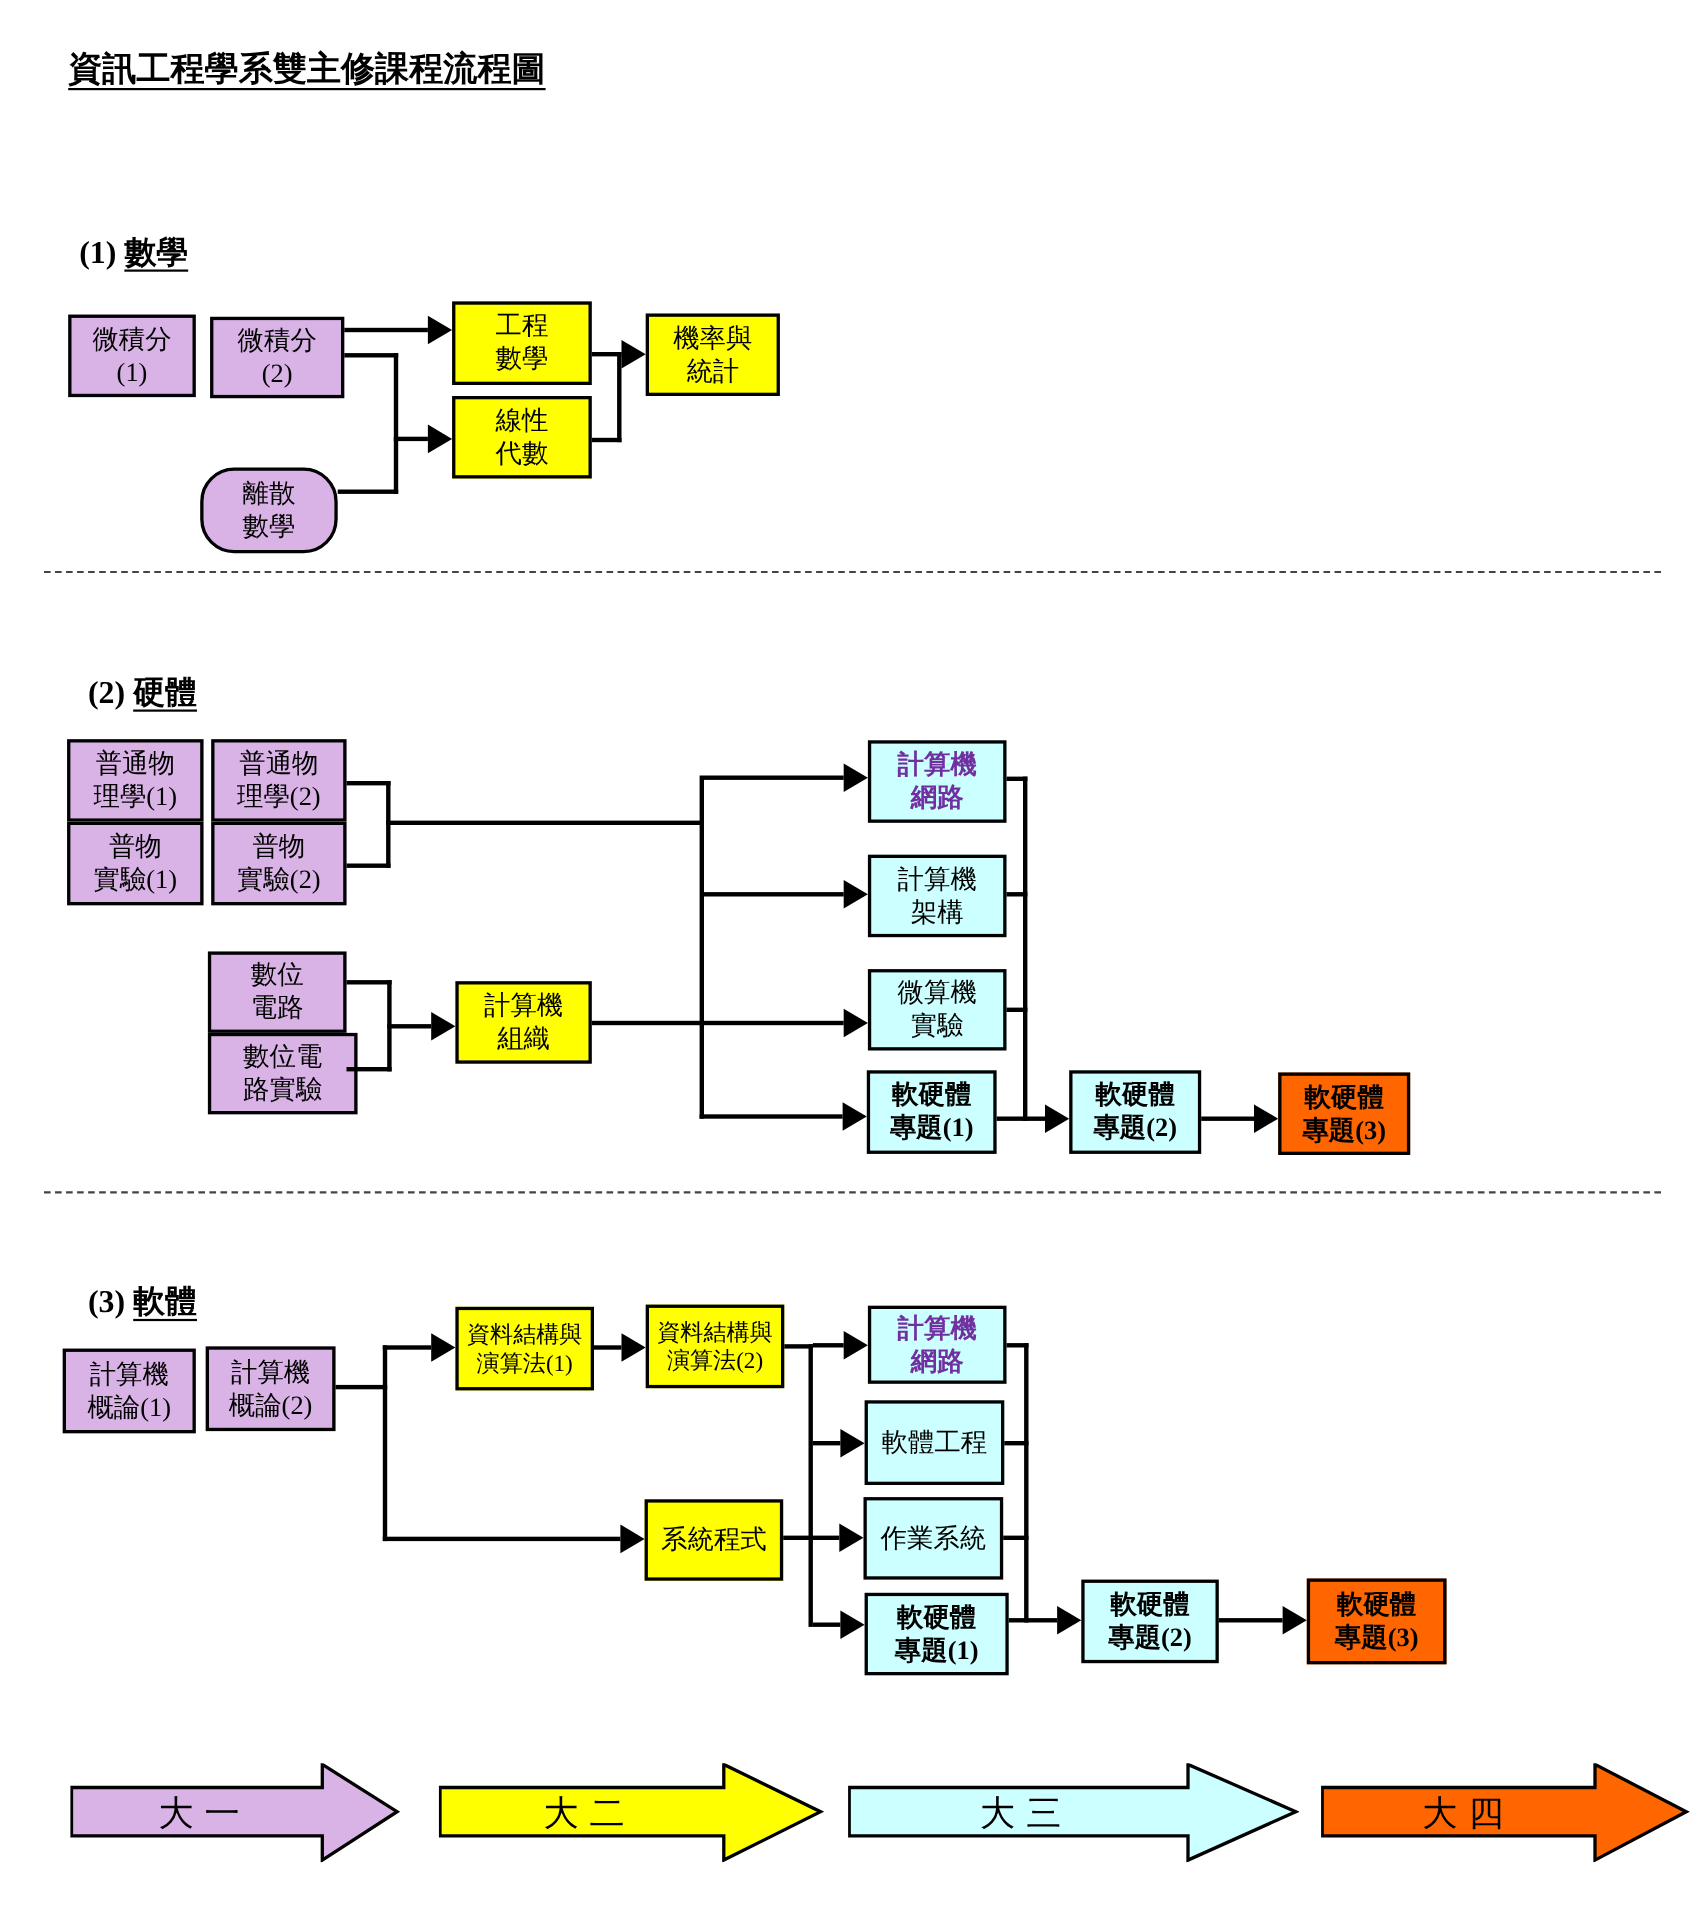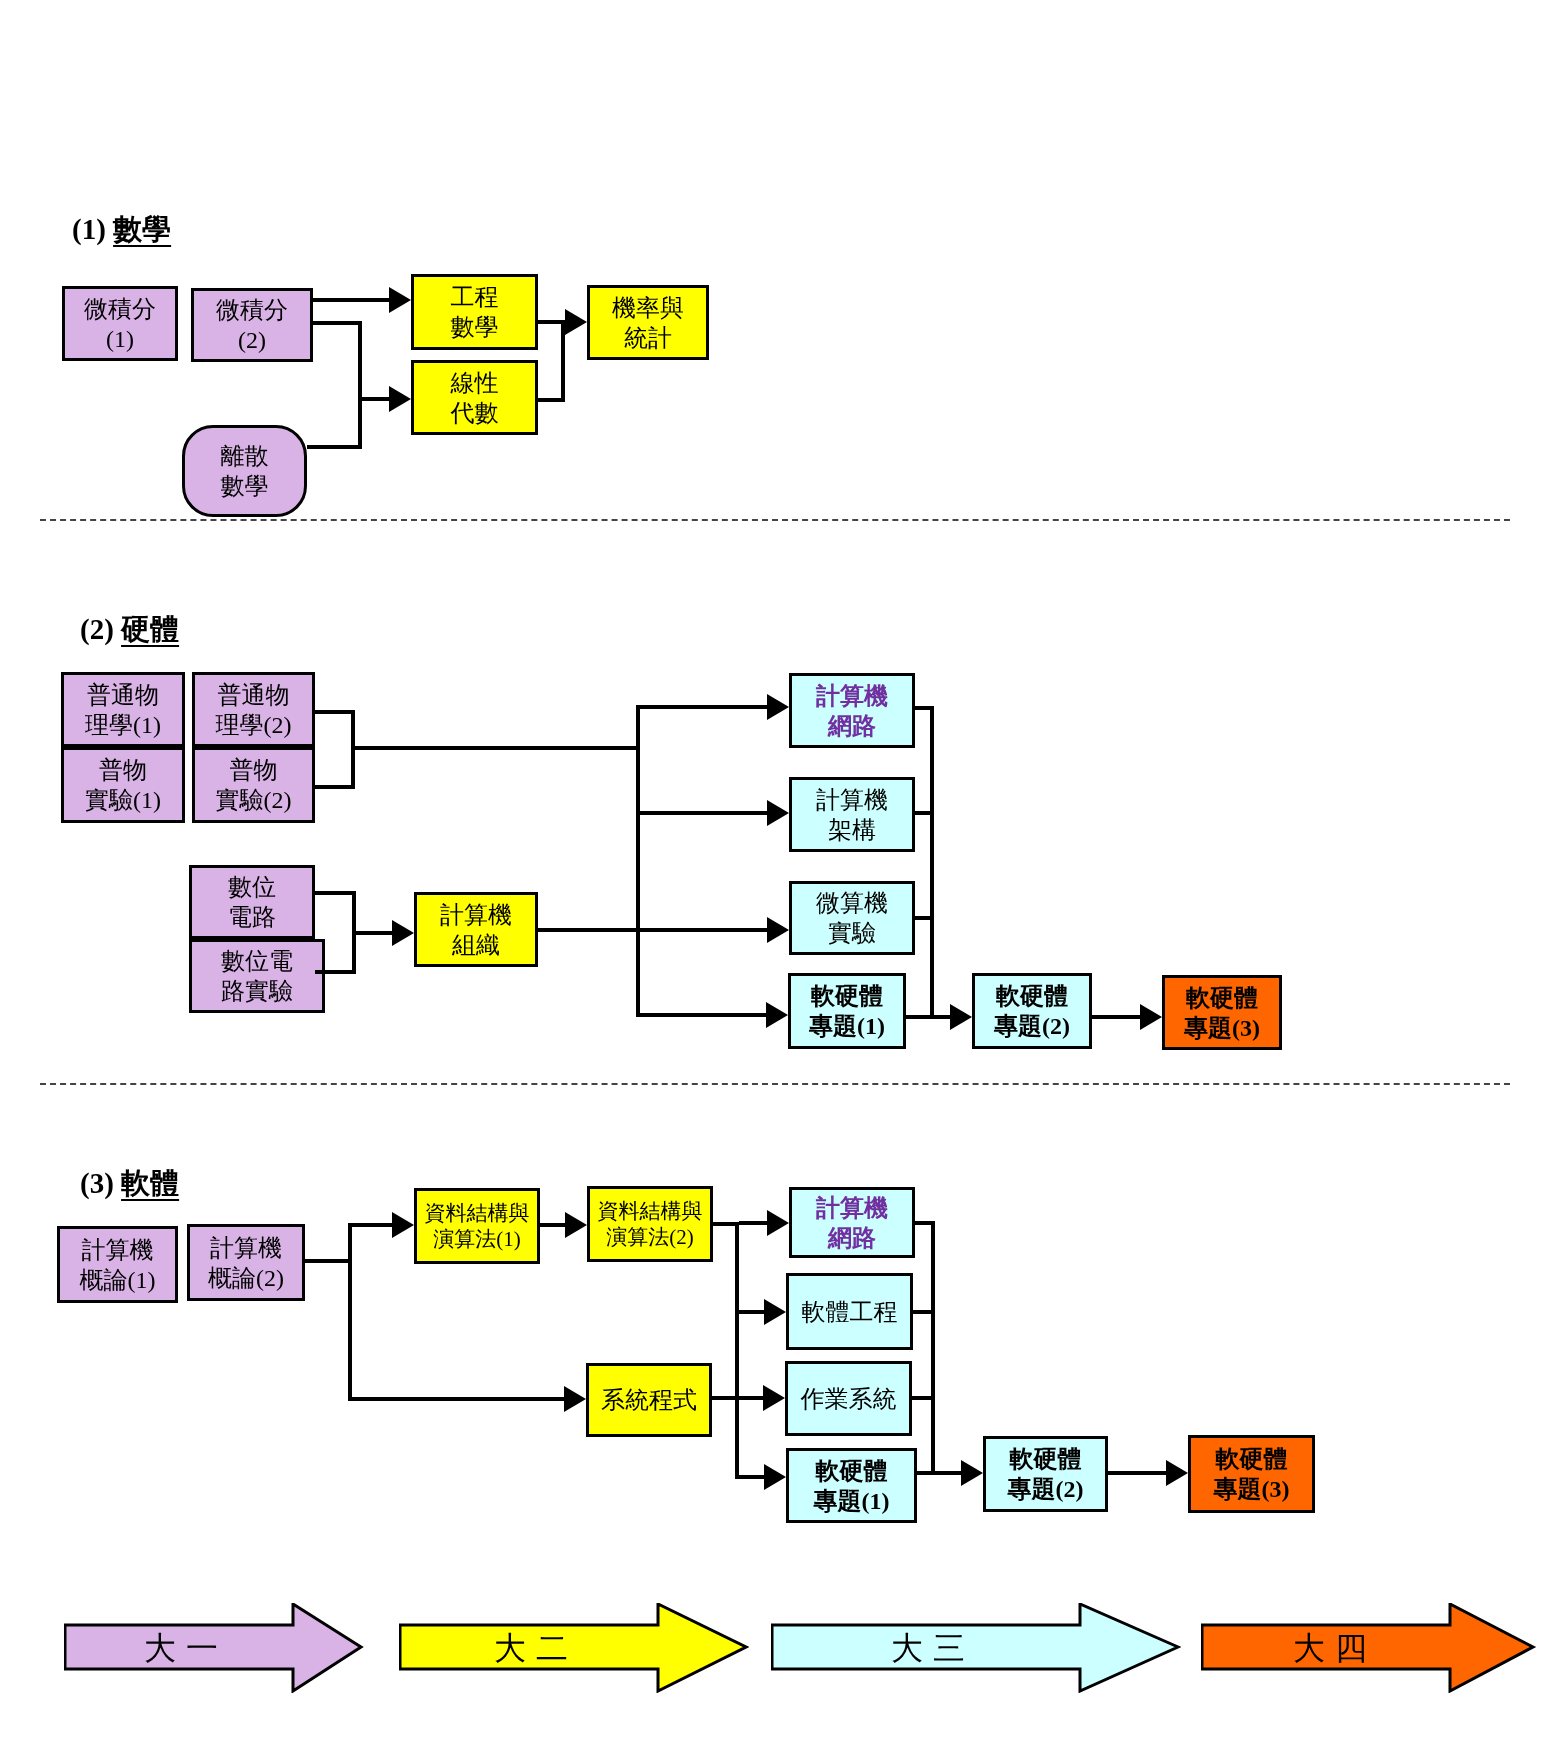--- a/index.html
+++ b/index.html
@@ -25,33 +25,34 @@
   .h-sec{position:absolute;font-weight:bold;font-size:29px;color:#000;}
   .h-sec .u{text-decoration:underline;text-decoration-thickness:2px;text-underline-offset:6px;}
   .yearsvg{position:absolute;}
   .yeartxt{font-size:32px;letter-spacing:10px;fill:#000;font-family:"Liberation Serif",serif;}
 </style>
 </head>
 <body>
 
 <div id="canvas">
 
+  <div class="h-title" style="left:62px;top:42px;">資訊工程學系雙主修課程流程圖</div>
 
   <div class="h-sec" style="left:72px;top:210px;"><span>(1)</span> <span class="u">數學</span></div>
   <div class="h-sec" style="left:80px;top:610px;"><span>(2)</span> <span class="u">硬體</span></div>
   <div class="h-sec" style="left:80px;top:1120px;margin-top:44px;"><span>(3)</span> <span class="u">軟體</span></div>
 
   <div class="dashed" style="left:40px;top:519px;width:1470px;"></div>
   <div class="dashed" style="left:40px;top:1083px;width:1470px;"></div>
 
   <div class="box purple" style="left:62px;top:286px;width:116px;height:75px;">微積分
 (1)</div>
   <div class="box purple" style="left:191px;top:288px;width:122px;height:74px;">微積分
 (2)</div>
-  <div class="box purple" style="left:182px;top:425px;width:125px;height:92px;border-radius:31px;">離散
+  <div class="box purple" style="left:182px;top:425px;width:125px;height:78px;border-radius:31px;">離散
 數學</div>
   <div class="box yellow" style="left:411px;top:274px;width:127px;height:76px;">工程
 數學</div>
   <div class="box yellow" style="left:411px;top:360px;width:127px;height:75px;">線性
 代數</div>
   <div class="box yellow" style="left:587px;top:285px;width:122px;height:75px;">機率與
 統計</div>
 
   <div class="ln" style="left:313px;top:298px;width:76px;height:4px;"></div>
   <div class="ah" style="left:389px;top:287px;"></div>

